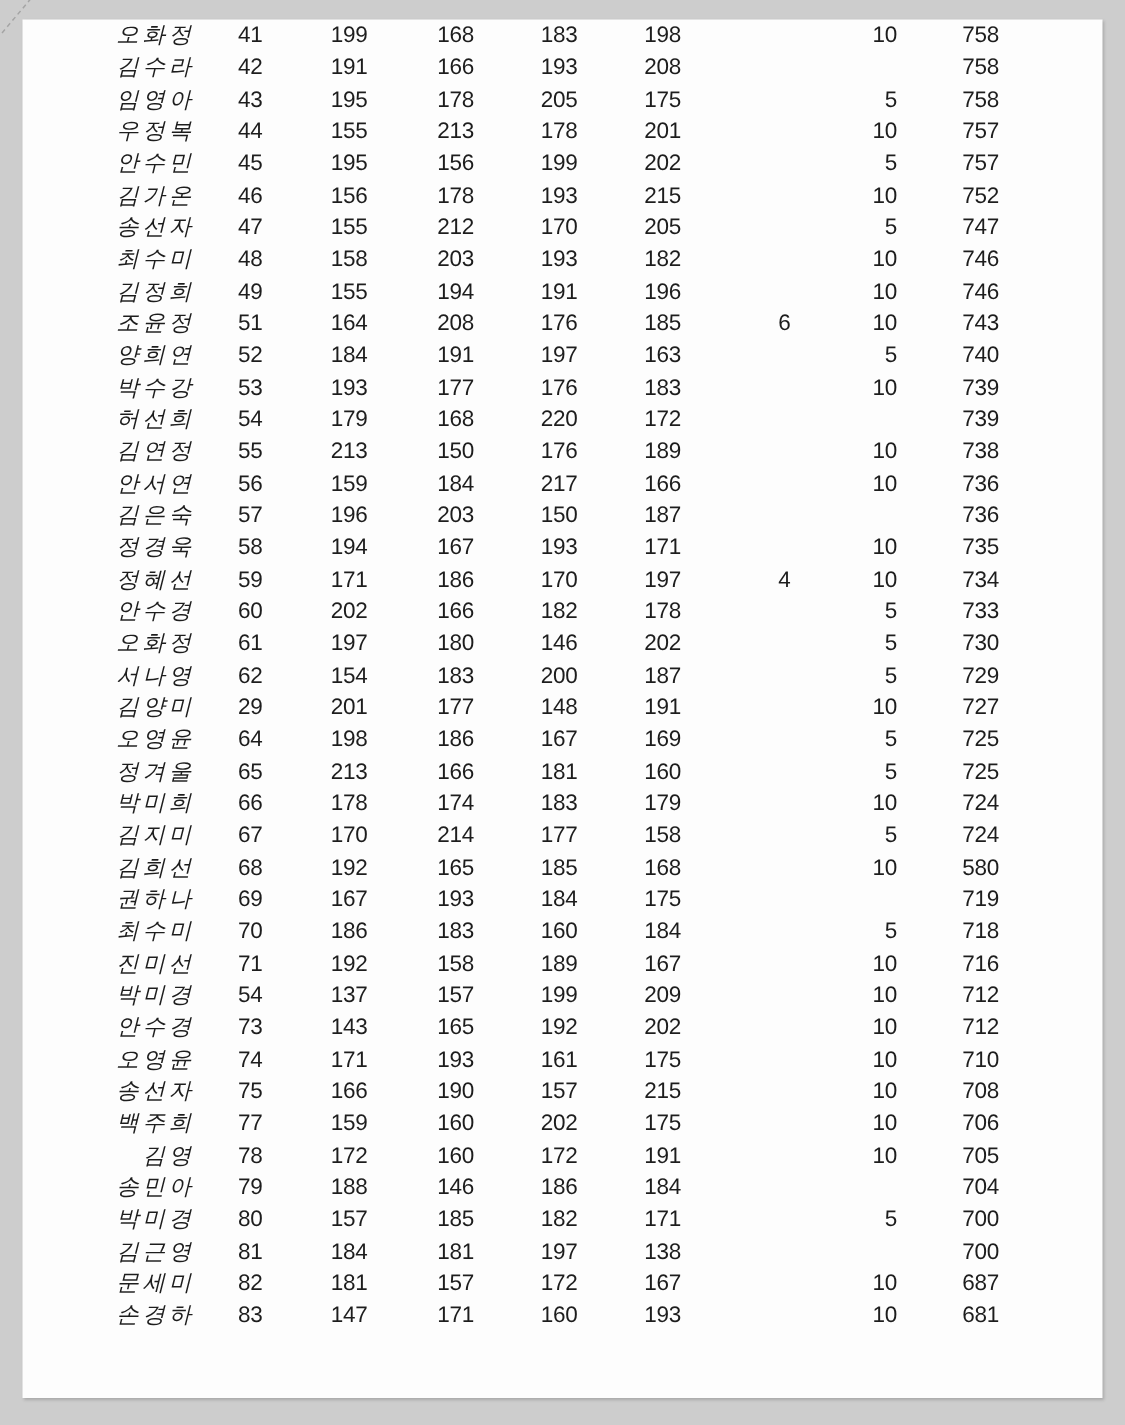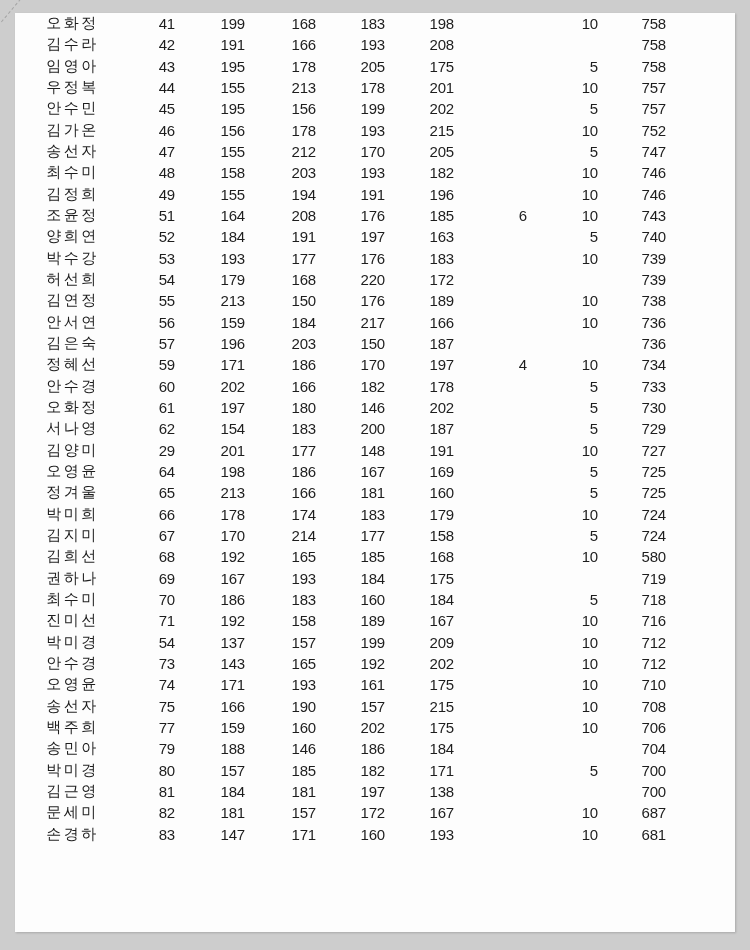--- a/index.html
+++ b/index.html
@@ -43,23 +43,24 @@
     height: 21.33px;
     padding: 0;
     vertical-align: middle;
     font-size: 15px;
     color: #1d1d1d;
     white-space: nowrap;
     overflow: hidden;
   }
   td.name {
     padding-left: 47px;
-    text-align: center;
+    text-align: right;
     font-size: 16px;
     letter-spacing: 2.5px;
+    font-style: italic;
   }
   td.num {
     text-align: right;
     letter-spacing: -0.2px;
   }
 </style>
 </head>
 <body>
 
 <div class="scratch"></div>
@@ -266,20 +267,32 @@
         <td class="num">196</td>
         <td class="num">203</td>
         <td class="num">150</td>
         <td class="num">187</td>
         <td class="num"></td>
         <td class="num"></td>
         <td class="num">736</td>
         <td class="num"></td>
       </tr>
         <tr>
+        <td class="name">정경욱</td>
+        <td class="num">58</td>
+        <td class="num">194</td>
+        <td class="num">167</td>
+        <td class="num">193</td>
+        <td class="num">171</td>
+        <td class="num"></td>
+        <td class="num">10</td>
+        <td class="num">735</td>
+        <td class="num"></td>
+      </tr>
+        <tr>
         <td class="name">정혜선</td>
         <td class="num">59</td>
         <td class="num">171</td>
         <td class="num">186</td>
         <td class="num">170</td>
         <td class="num">197</td>
         <td class="num">4</td>
         <td class="num">10</td>
         <td class="num">734</td>
         <td class="num"></td>
@@ -482,20 +495,32 @@
         <td class="num">159</td>
         <td class="num">160</td>
         <td class="num">202</td>
         <td class="num">175</td>
         <td class="num"></td>
         <td class="num">10</td>
         <td class="num">706</td>
         <td class="num"></td>
       </tr>
         <tr>
+        <td class="name">김영</td>
+        <td class="num">78</td>
+        <td class="num">172</td>
+        <td class="num">160</td>
+        <td class="num">172</td>
+        <td class="num">191</td>
+        <td class="num"></td>
+        <td class="num">10</td>
+        <td class="num">705</td>
+        <td class="num"></td>
+      </tr>
+        <tr>
         <td class="name">송민아</td>
         <td class="num">79</td>
         <td class="num">188</td>
         <td class="num">146</td>
         <td class="num">186</td>
         <td class="num">184</td>
         <td class="num"></td>
         <td class="num"></td>
         <td class="num">704</td>
         <td class="num"></td>

